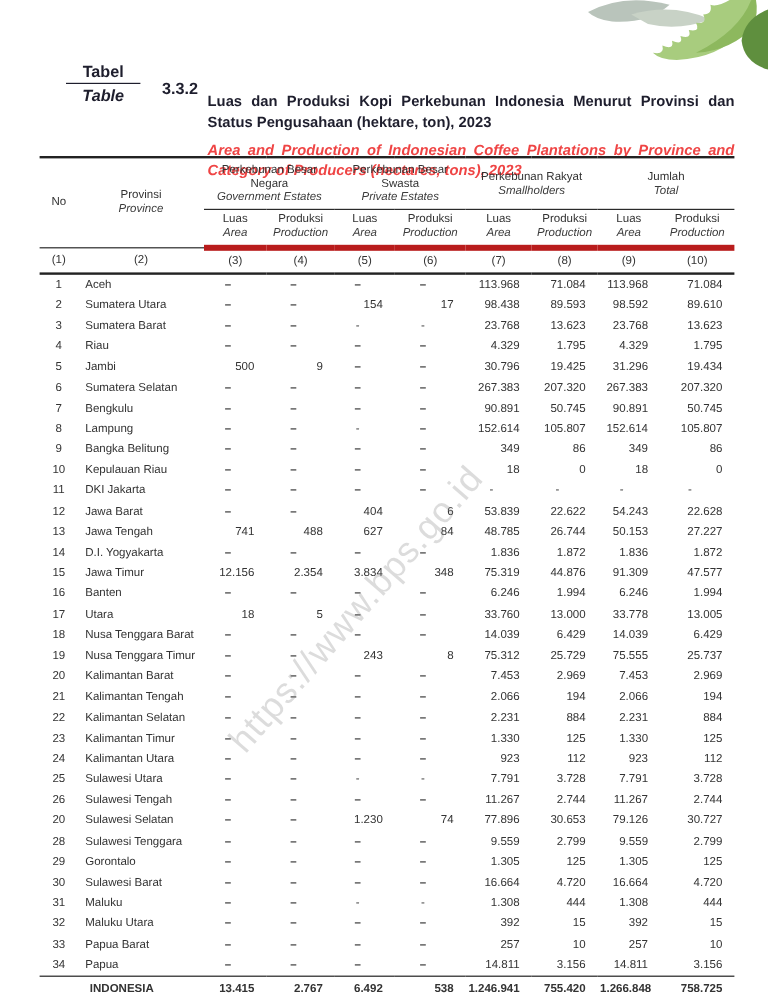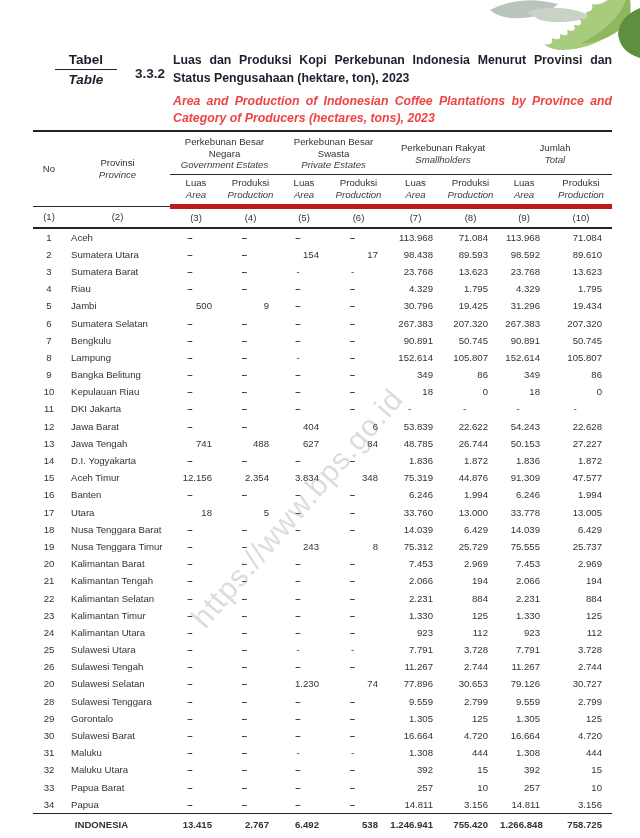--- a/index.html
+++ b/index.html
@@ -12,21 +12,21 @@
 
   
   .leaf-decor{position:absolute;top:0;right:0;width:160px;height:62px;z-index:1;}
 
   
   .header{position:absolute;left:55px;top:52px;width:557px;display:flex;z-index:2;}
   .tabel-block{width:62px;flex:0 0 62px;text-align:center;font-weight:bold;font-size:13.5px;color:#1e1e2d;}
   .tabel-id{display:block;border-bottom:1.6px solid #1e1e2d;padding-bottom:2px;}
   .tabel-en{display:block;font-style:italic;padding-top:2px;}
   .table-number{flex:0 0 48px;font-weight:bold;font-size:13.5px;color:#1e1e2d;text-align:right;padding-top:14px;}
-  .titles{flex:1;padding-left:8px;}
+  .titles{flex:1;padding-left:8px;margin-top:24px;}
   .title-id{font-weight:bold;font-size:12.3px;line-height:1.45;color:#1e1e2d;text-align:justify;}
   .title-en{font-weight:bold;font-style:italic;font-size:12.3px;line-height:1.45;color:#ef4444;margin-top:5px;text-align:justify;}
 
   
   .watermark{
     position:absolute;left:115px;top:425px;width:480px;z-index:6;
     transform:rotate(-49deg);transform-origin:center;
     font-size:30px;color:rgba(140,140,140,0.30);letter-spacing:1px;
     pointer-events:none;white-space:nowrap;
   }
@@ -333,21 +333,21 @@
             <td class="dash">–</td>
             <td class="dash">–</td>
             <td class="dash">–</td>
             <td class="num">1.836</td>
             <td class="num">1.872</td>
             <td class="num">1.836</td>
             <td class="num">1.872</td>
           </tr>
           <tr>
             <td class="rowno">15</td>
-            <td class="prov">Aceh Timur</td>
+            <td class="prov">Jawa Timur</td>
             <td class="num">12.156</td>
             <td class="num">2.354</td>
             <td class="num">3.834</td>
             <td class="num">348</td>
             <td class="num">75.319</td>
             <td class="num">44.876</td>
             <td class="num">91.309</td>
             <td class="num">47.577</td>
           </tr>
           <tr>

